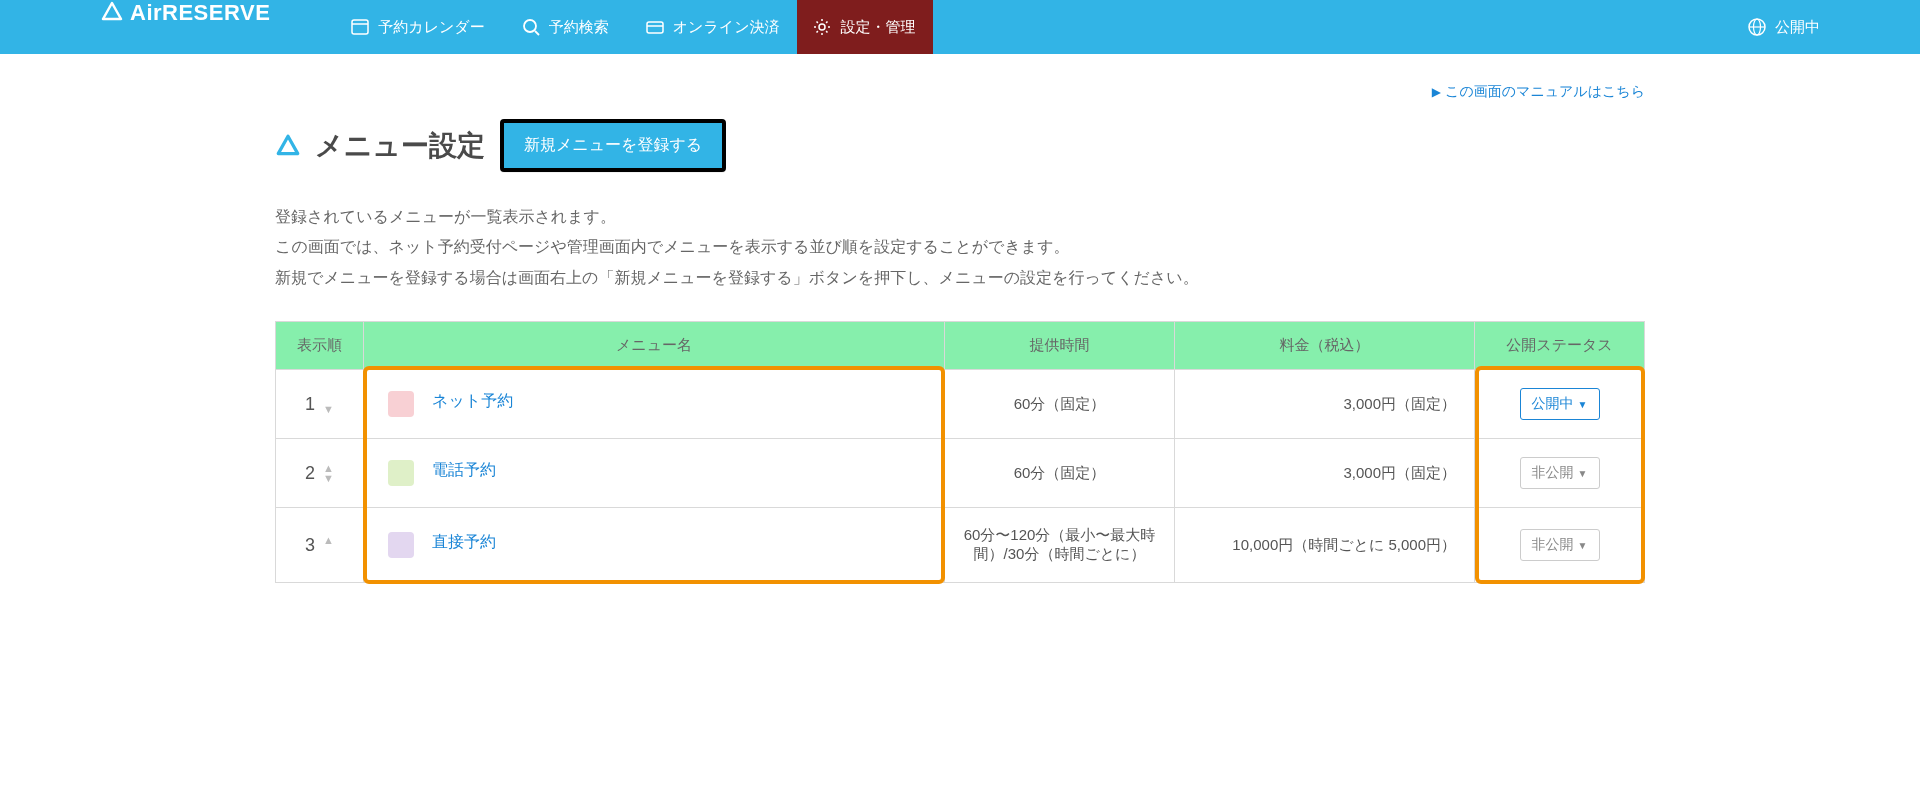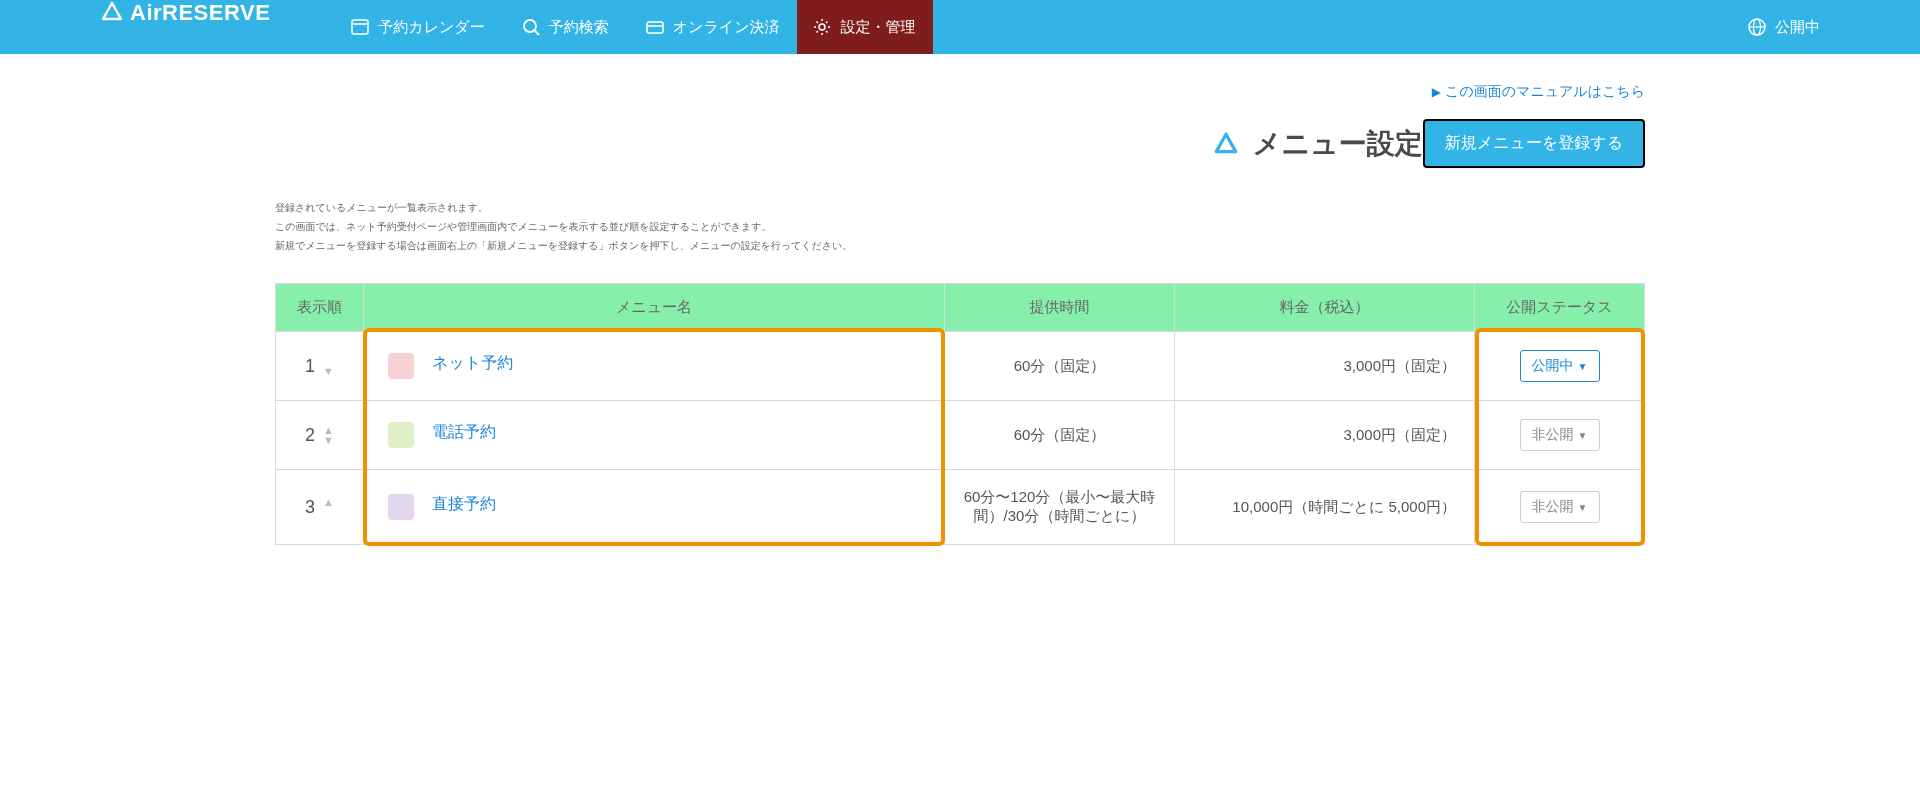--- a/index.html
+++ b/index.html
@@ -14,26 +14,26 @@
     .nav-item svg, .nav-item .nav-ico { margin-right: 8px; }
     .spacer { flex: 1; }
     .pub { display: flex; align-items: center; padding: 0 100px 0 18px; font-size: 15px; }
     .pub svg { margin-right: 8px; }
 
     .page { max-width: 1370px; margin: 0 auto; padding: 0 0 40px; }
     .manual-row { text-align: right; padding: 28px 0 18px; }
     .manual-link { color: #1a85d6; font-size: 14px; cursor: pointer; display: inline-flex; align-items: center; }
     .manual-link .tri { color: #1a85d6; margin-right: 4px; font-size: 12px; }
 
-    .title-row { display: flex; align-items: center; justify-content: flex-end; margin-bottom: 30px; }
+    .title-row { display: flex; align-items: center; justify-content: flex-start; margin-bottom: 30px; gap: 15px; }
     .title { display: flex; align-items: center; font-size: 28px; font-weight: 600; color: #4a4a4a; }
     .title svg { margin-right: 14px; }
-    .new-btn { background: #32b4e6; color: #fff; border: 2px solid #000000; border-radius: 4px; padding: 12px 20px; font-size: 16px; cursor: pointer; box-shadow: 0 1px 0 rgba(0,0,0,.05); }
-
-    .desc { color: #666; font-size: 10px; line-height: 1.9; margin-bottom: 28px; }
+    .new-btn { background: #32b4e6; color: #fff; border: 4px solid #000000; border-radius: 4px; padding: 12px 20px; font-size: 16px; cursor: pointer; box-shadow: 0 1px 0 rgba(0,0,0,.05); }
+
+    .desc { color: #666; font-size: 16px; line-height: 1.9; margin-bottom: 28px; }
 
     .tbl-wrap { position: relative; }
     table { width: 100%; border-collapse: collapse; border: 1px solid #d9d9d9; table-layout: fixed; }
     th { background: #86efac; color: #666; font-weight: 400; font-size: 15px; padding: 14px 8px; border: 1px solid #d9d9d9; }
     td { border: 1px solid #d9d9d9; padding: 18px 12px; font-size: 15px; color: #555; text-align: center; vertical-align: middle; }
     .col-order { width: 88px; }
     .col-name {}
     .col-time { width: 230px; }
     .col-price { width: 300px; }
     .col-status { width: 170px; }

